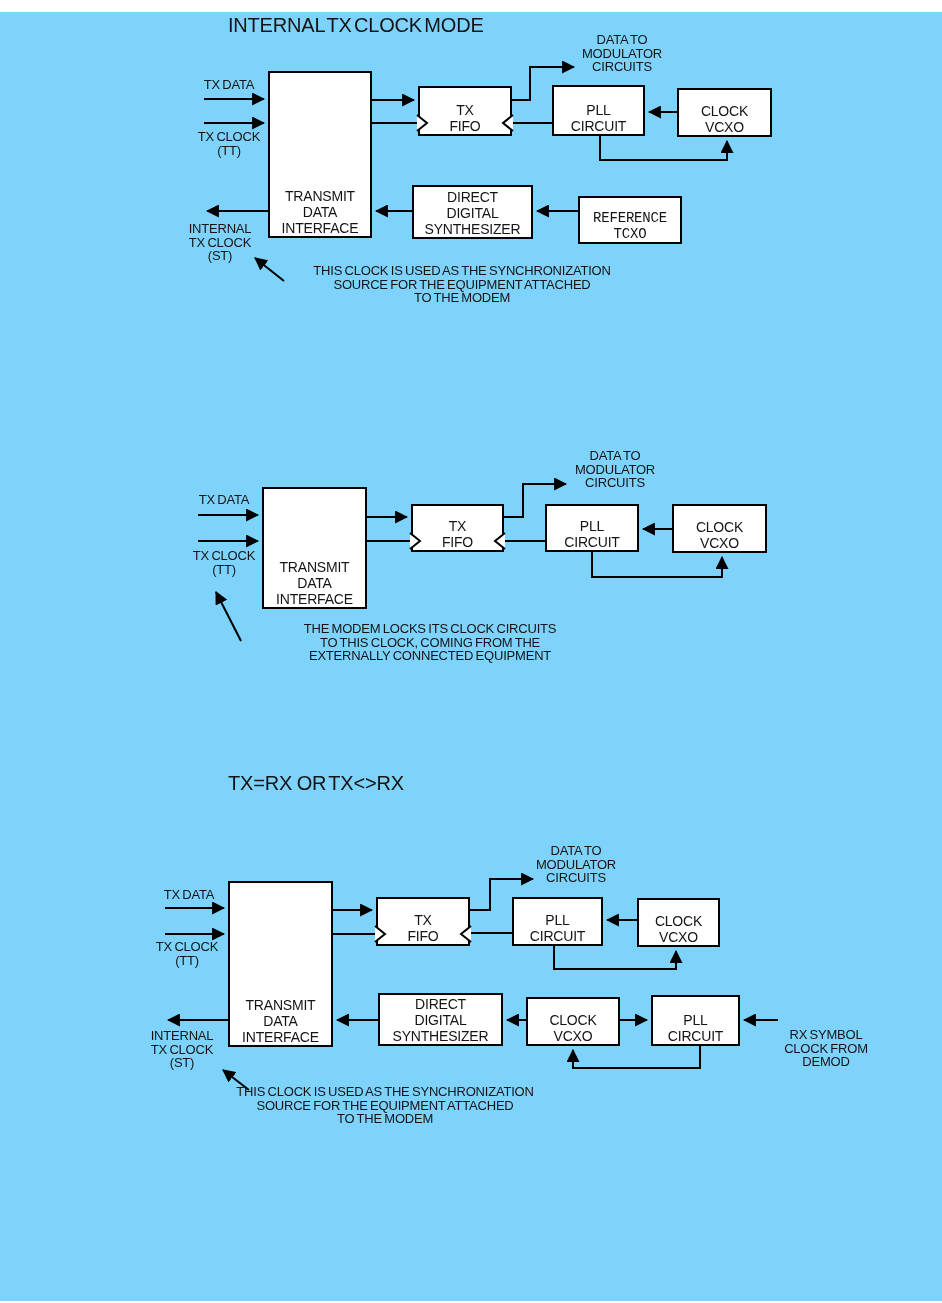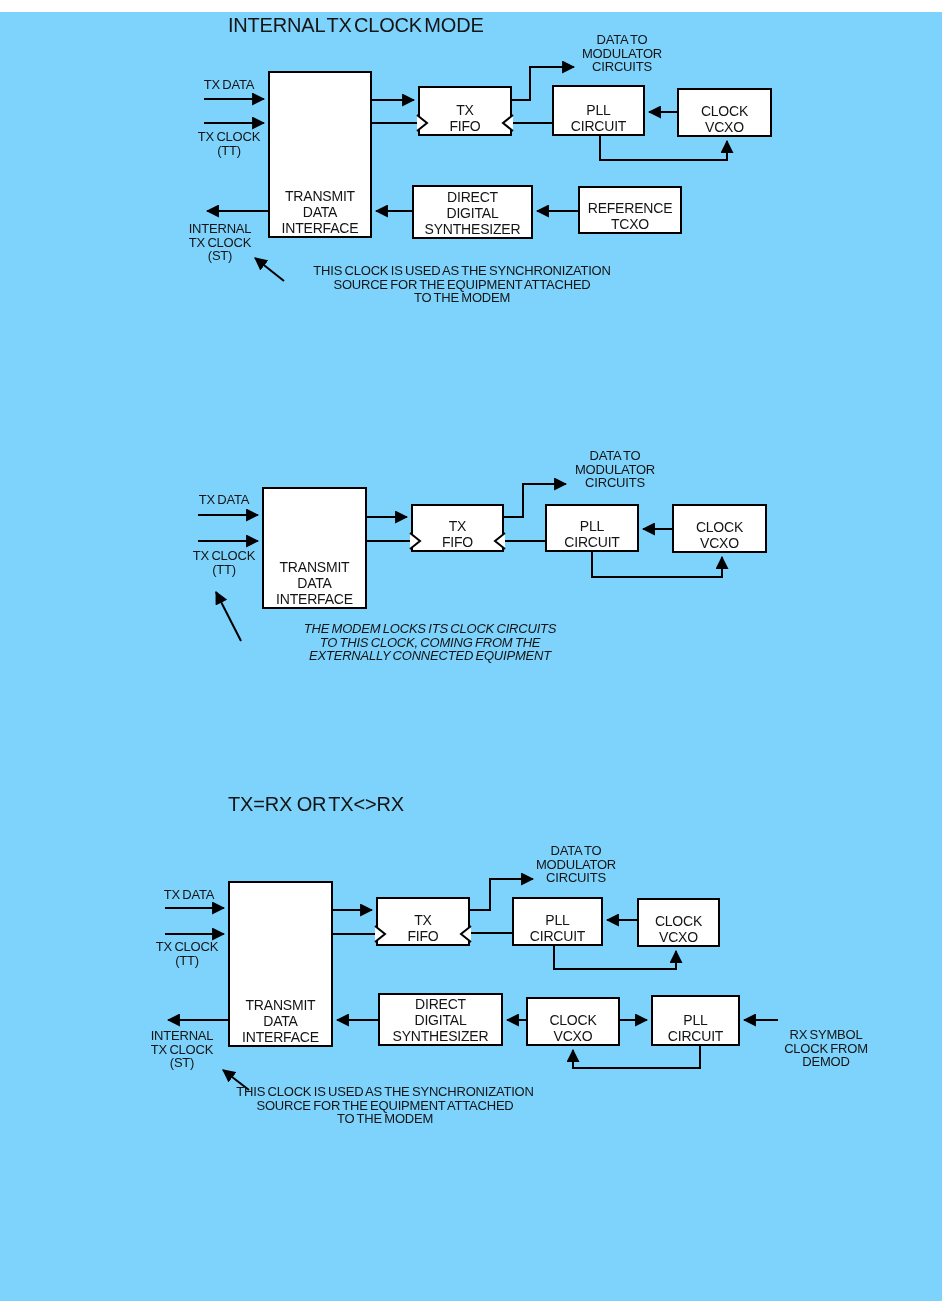--- a/index.html
+++ b/index.html
@@ -47,21 +47,21 @@
     </div>
     <div class="box" style="left:677px;top:76px;width:95px;height:49px;">
       <span>CLOCK
 VCXO</span>
     </div>
     <div class="box" style="left:412px;top:173px;width:121px;height:54px;">
       <span>DIRECT
 DIGITAL
 SYNTHESIZER</span>
     </div>
-    <div class="box" style="left:578px;top:174px;width:104px;height:48px;">
+    <div class="box" style="left:578px;top:184px;width:104px;height:48px;font-family:Liberation Mono, monospace;">
       <span>REFERENCE
 TCXO</span>
     </div>
 
     <div class="lbl" style="left:187px;top:66px;width:84px;">TX DATA</div>
     <div class="lbl" style="left:187px;top:118px;width:84px;">TX CLOCK
 (TT)</div>
     <div class="lbl" style="left:178px;top:210px;width:84px;">INTERNAL
 TX CLOCK
 (ST)</div>
@@ -92,27 +92,27 @@
       <span>CLOCK
 VCXO</span>
     </div>
 
     <div class="lbl" style="left:182px;top:481px;width:84px;">TX DATA</div>
     <div class="lbl" style="left:182px;top:537px;width:84px;">TX CLOCK
 (TT)</div>
     <div class="lbl" style="left:570px;top:437px;width:90px;">DATA TO
 MODULATOR
 CIRCUITS</div>
-    <div class="lbl" style="left:260px;top:610px;width:340px;font-style:italic;">THE MODEM LOCKS ITS CLOCK CIRCUITS
+    <div class="lbl" style="left:260px;top:610px;width:340px;">THE MODEM LOCKS ITS CLOCK CIRCUITS
 TO THIS CLOCK, COMING FROM THE
 EXTERNALLY CONNECTED EQUIPMENT</div>
   </div>
 
   <div class="diagram">
-    <div class="title" style="left:228px;top:782px;">TX=RX  OR TX&lt;&gt;RX</div>
+    <div class="title" style="left:228px;top:761px;">TX=RX  OR TX&lt;&gt;RX</div>
 
     <div class="box" style="left:228px;top:869px;width:105px;height:166px;">
       <span>TRANSMIT
 DATA
 INTERFACE</span>
     </div>
     <div class="box" style="left:376px;top:885px;width:94px;height:49px;">
       <span>TX
 FIFO</span>
     </div>

